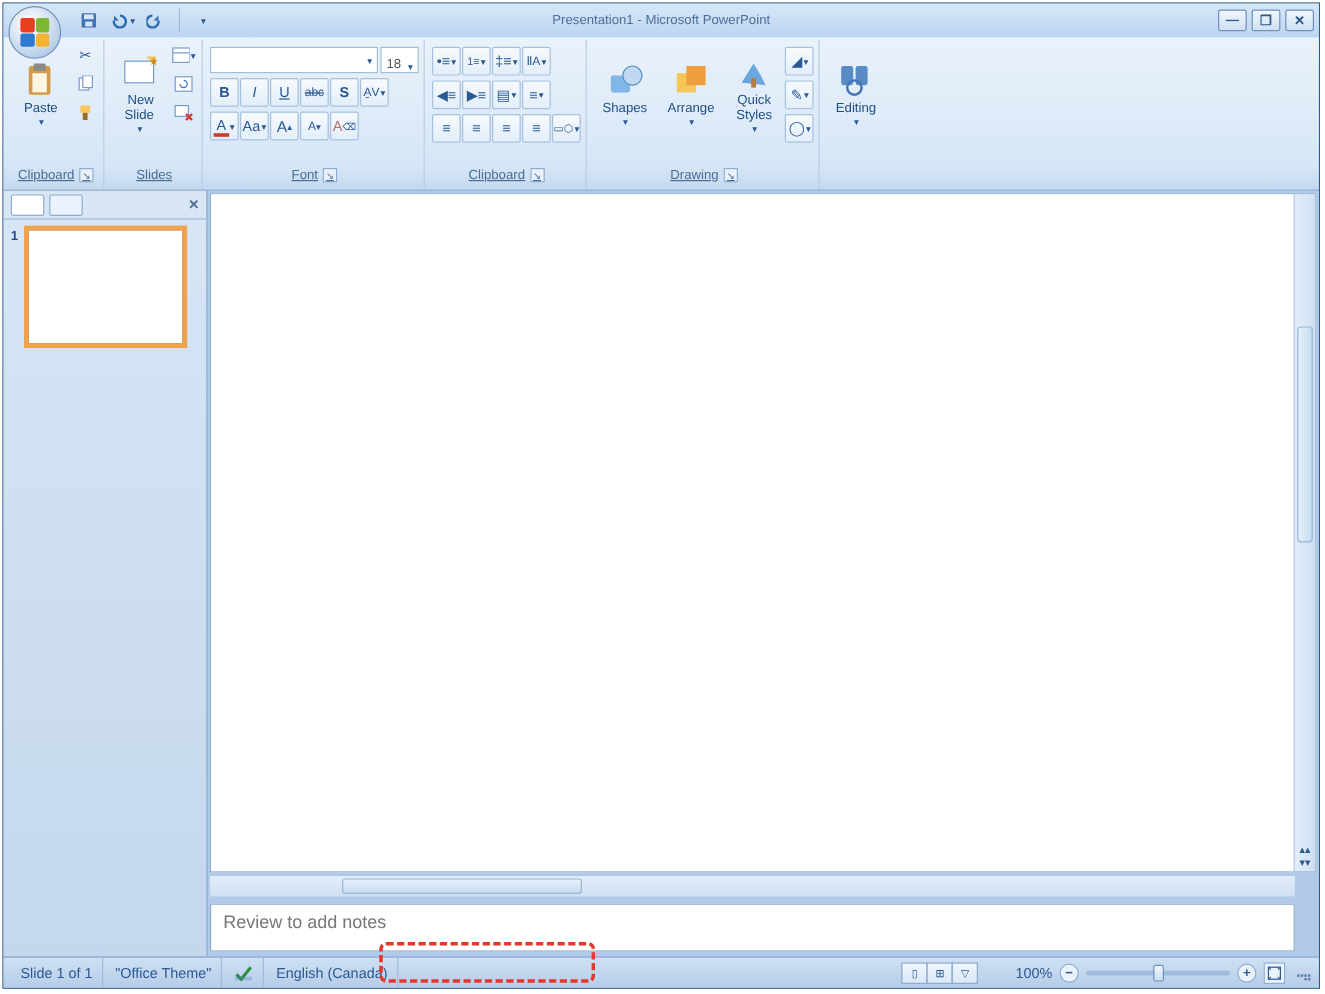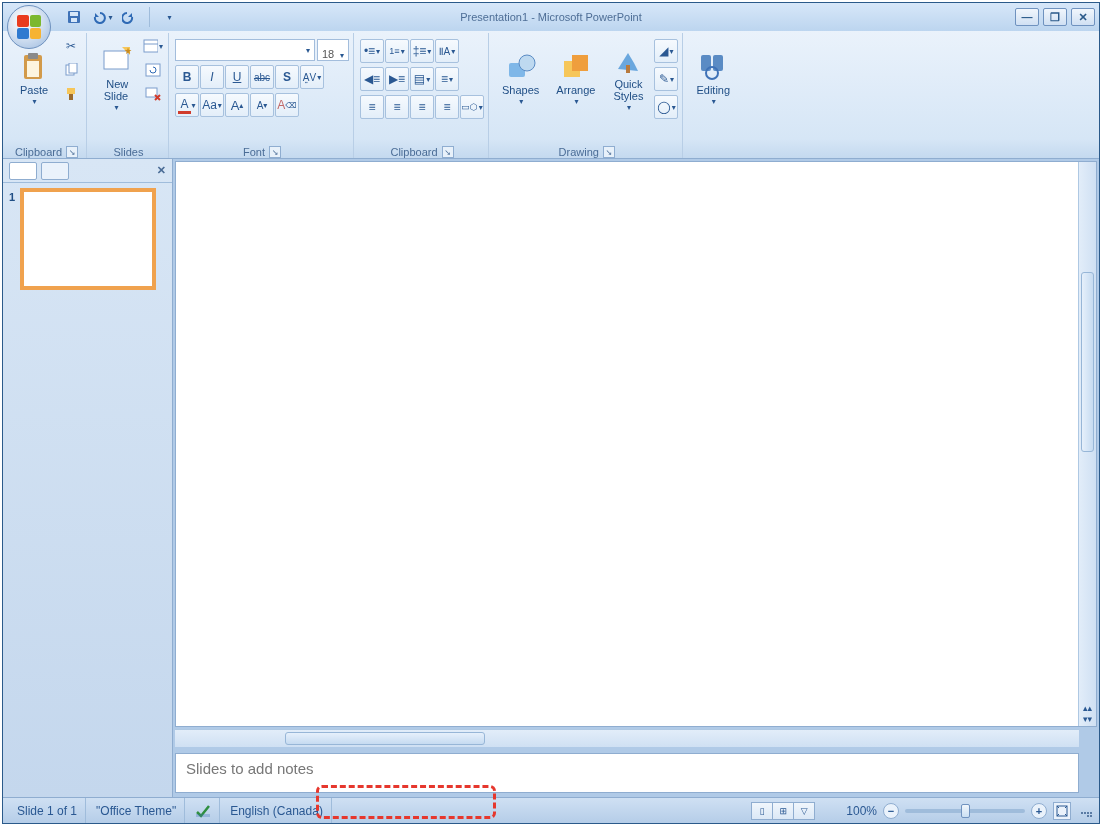--- a/index.html
+++ b/index.html
@@ -15,21 +15,21 @@
 .title-text { position:absolute; left:50%; transform:translateX(-50%); font-size:11px; color:#4e6e96; }
 .win-controls { margin-left:auto; display:flex; gap:4px; }
 .win-btn { width:24px; height:18px; border:1px solid #6f92bf; border-radius:2px; background:linear-gradient(#f1f6fc,#d0e0f3); display:flex; align-items:center; justify-content:center; font-size:11px; color:#2b5a8a; font-weight:bold; }
 .tabstrip { height:28px; display:flex; align-items:flex-end; padding-left:56px; background:linear-gradient(#bcd5ef,#bcd5ef); position:relative; }
 .tab { padding:5px 16px 4px; font-size:12.5px; color:#1f4e85; cursor:default; }
 .tab.active { background:linear-gradient(#f4f9fe,#e9f2fb); border:1px solid #8fadd0; border-bottom:none; border-radius:3px 3px 0 0; color:#2a5892; font-weight:500; }
 .help-btn { position:absolute; right:8px; top:4px; width:18px; height:18px; border-radius:50%; background:radial-gradient(#6aa5ea,#2a6fc2); color:#fff; font-size:11px; display:flex; align-items:center; justify-content:center; font-weight:bold; }
 .ribbon { height:128px; background:linear-gradient(#eaf2fb,#d6e6f6 85%,#c4d9ef); border-bottom:1px solid #8fadd0; display:flex; padding:2px 4px 0; gap:2px; }
 .group { border-right:1px solid #b8cee6; display:flex; flex-direction:column; padding:2px 4px 0; }
 .group-body { flex:1; display:flex; align-items:flex-start; gap:3px; }
-.group-label { height:18px; font-size:11px; color:#4a6c96; text-align:center; display:flex; align-items:flex-end; justify-content:center; gap:4px; padding:0 2px; }
+.group-label { height:18px; font-size:11px; color:#4a6c96; text-align:center; display:flex; align-items:flex-start; justify-content:center; gap:4px; padding:0 2px;text-decoration:underline; }
 .launcher { width:12px; height:12px; border:1px solid #8fadd0; font-size:8px; display:flex; align-items:center; justify-content:center; color:#4a6c96; background:#e8f1fa; }
 .big-btn { display:flex; flex-direction:column; align-items:center; justify-content:center; padding:2px 6px; border:1px solid transparent; border-radius:3px; font-size:11px; color:#1f4e85; min-height:86px; gap:1px; }
 .ico-lg { width:32px; height:32px; display:flex; align-items:center; justify-content:center; }
 .small-btns { display:flex; flex-direction:column; gap:2px; justify-content:center; }
 .small-btn { width:22px; height:22px; border:1px solid transparent; border-radius:2px; display:flex; align-items:center; justify-content:center; font-size:12px; color:#2a5892; }
 .row-btns { display:flex; gap:2px; }
 .font-box { display:flex; flex-direction:column; gap:4px; padding-top:4px; }
 .combo { border:1px solid #a3bddc; background:#fff; height:22px; display:flex; align-items:center; font-size:11px; color:#555; padding:0 4px; }
 .combo-font { width:140px; }
 .combo-size { width:32px;align-items:flex-end; }
@@ -421,21 +421,21 @@
           <div class="vscroll-arrows">
             <span>▴▴</span>
             <span>▾▾</span>
           </div>
         </div>
       </div>
       <div class="hscroll">
         <div class="hscroll-thumb"></div>
       </div>
       <div class="notes-pane">
-        <span>Slides to add notes</span>
+        <span>Review to add notes</span>
       </div>
     </div>
   </div>
 
   <div class="statusbar">
     <div class="status-seg">Slide 1 of 1</div>
     <div class="status-seg">"Office Theme"</div>
     <div class="status-seg">
       <svg width="16" height="14">
           <path d="M2 8 L6 12 L14 2" stroke="#2f8f3f" stroke-width="2.5" fill="none"></path>

